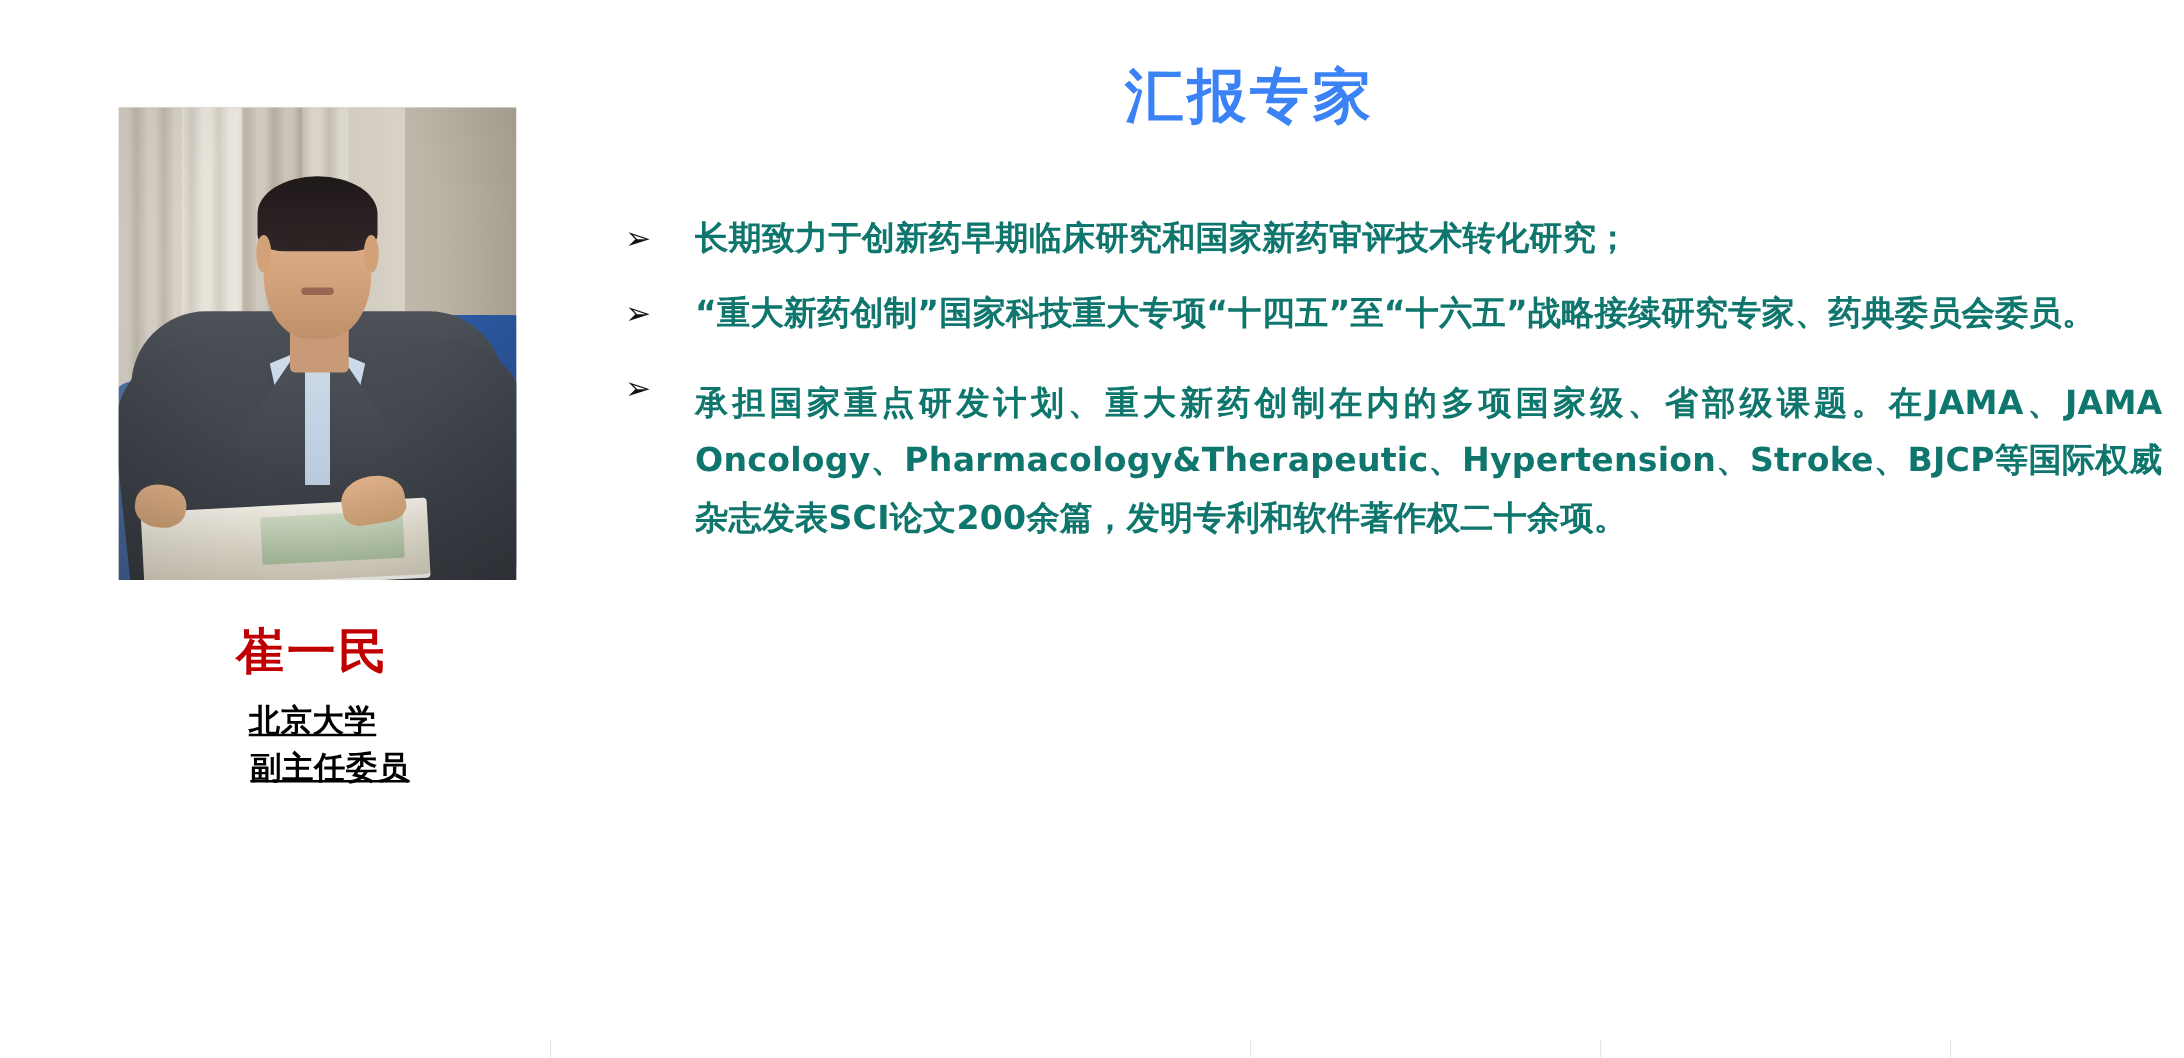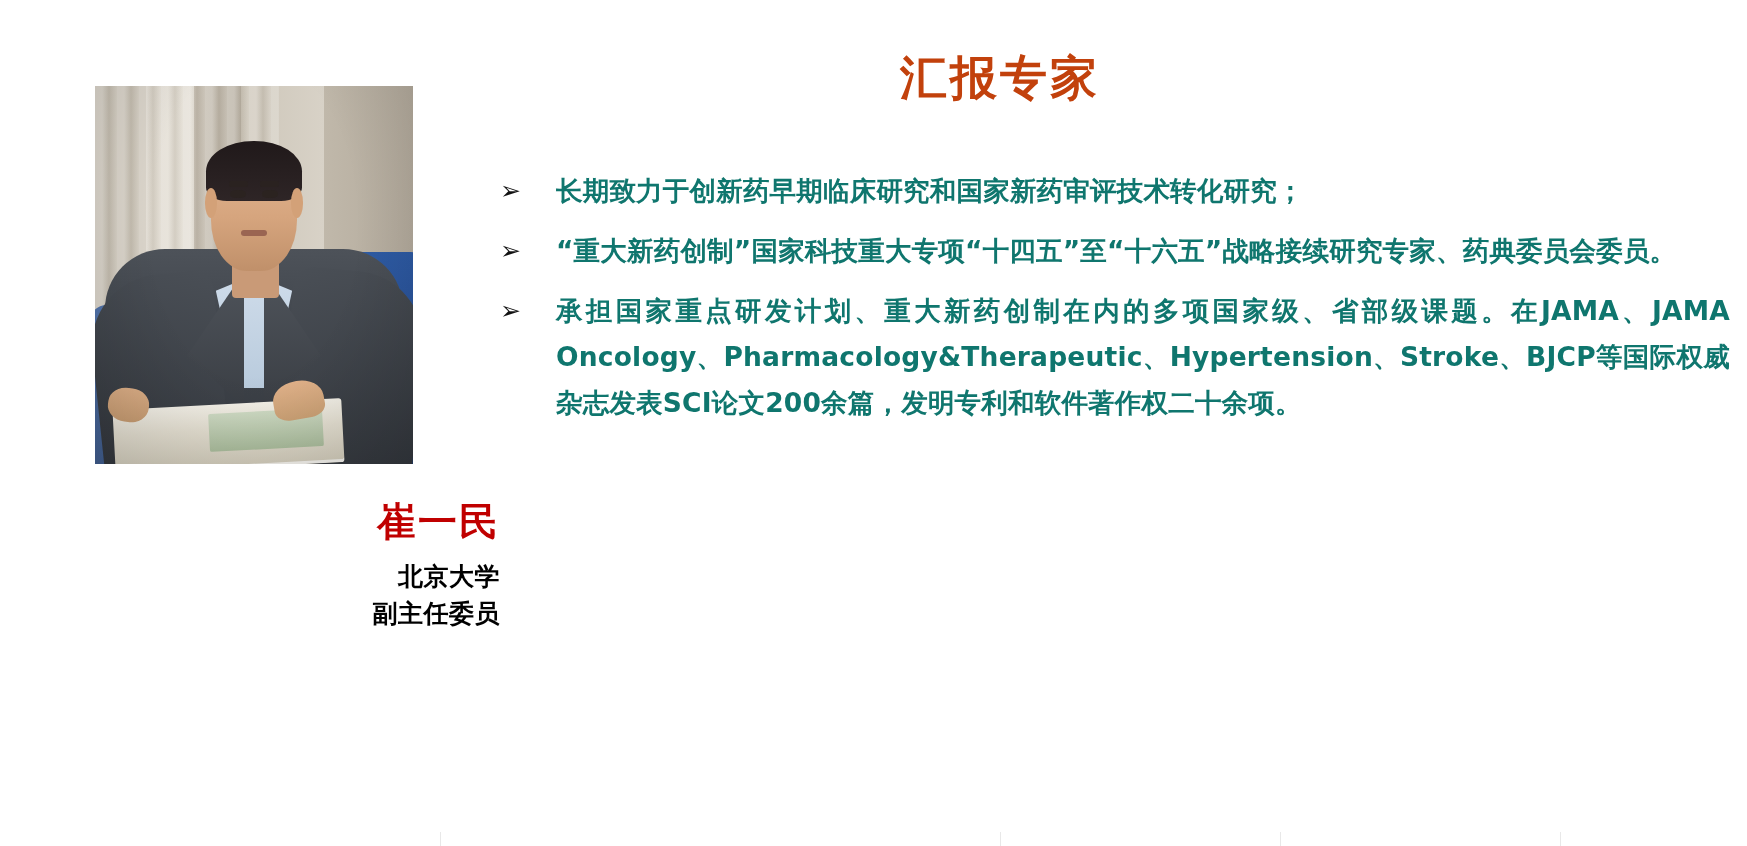--- a/index.html
+++ b/index.html
@@ -141,54 +141,55 @@
   }
   .ph-shadow{
     position:absolute;inset:0;
     background:radial-gradient(ellipse at 50% 35%,rgba(0,0,0,0) 45%,rgba(0,0,0,.14) 100%);
   }
 
   #name-block{
     position:absolute;
     left:0;top:500px;
     width:500px;
-    text-align:right;
+    text-align:center;
   }
   #person-name{
     color:#c00000;
     font-size:39px;
     font-weight:bold;
     letter-spacing:2px;
     line-height:1.15;
     margin:0 0 14px 0;
   }
   .affil-line{
     color:#000000;
     font-size:25px;
     font-weight:bold;
     line-height:1.42;
     letter-spacing:.5px;
     margin:0;
+    text-decoration:underline;
   }
   .affil-line.last{ margin-top:2px;padding-left:28px; }
 
   
   #right-col{
     position:absolute;
     left:470px;top:0;
     width:1277px;height:846px;
   }
   #slide-title{
     position:absolute;
     left:0;top:50px;
     width:1060px;
     text-align:center;
     font-size:47px;
     font-weight:bold;
-    color:#c2410c;
+    color:#3b82f6;
     letter-spacing:3px;
     line-height:1.2;
     margin:0;
   }
   #bullet-list{
     position:absolute;
     left:30px;top:168px;
     width:1230px;
     list-style:none;
     margin:0;padding:0;
@@ -210,21 +211,21 @@
   .bullet-text{
     flex:1 1 auto;
     font-size:26.5px;
     font-weight:bold;
     color:#0f766e;
     line-height:46px;
     letter-spacing:.2px;
     text-align:justify;
     text-justify:inter-character;
   }
-  .bullet-item.b3 .bullet-text{ font-weight:bold; }
+  .bullet-item.b3 .bullet-text{ font-weight:bold;margin-top:12px; }
 
   
   .edge-tick{
     position:absolute;
     bottom:0;
     width:1px;height:14px;
     background:#e8e8e8;
   }
 </style>
 </head>

